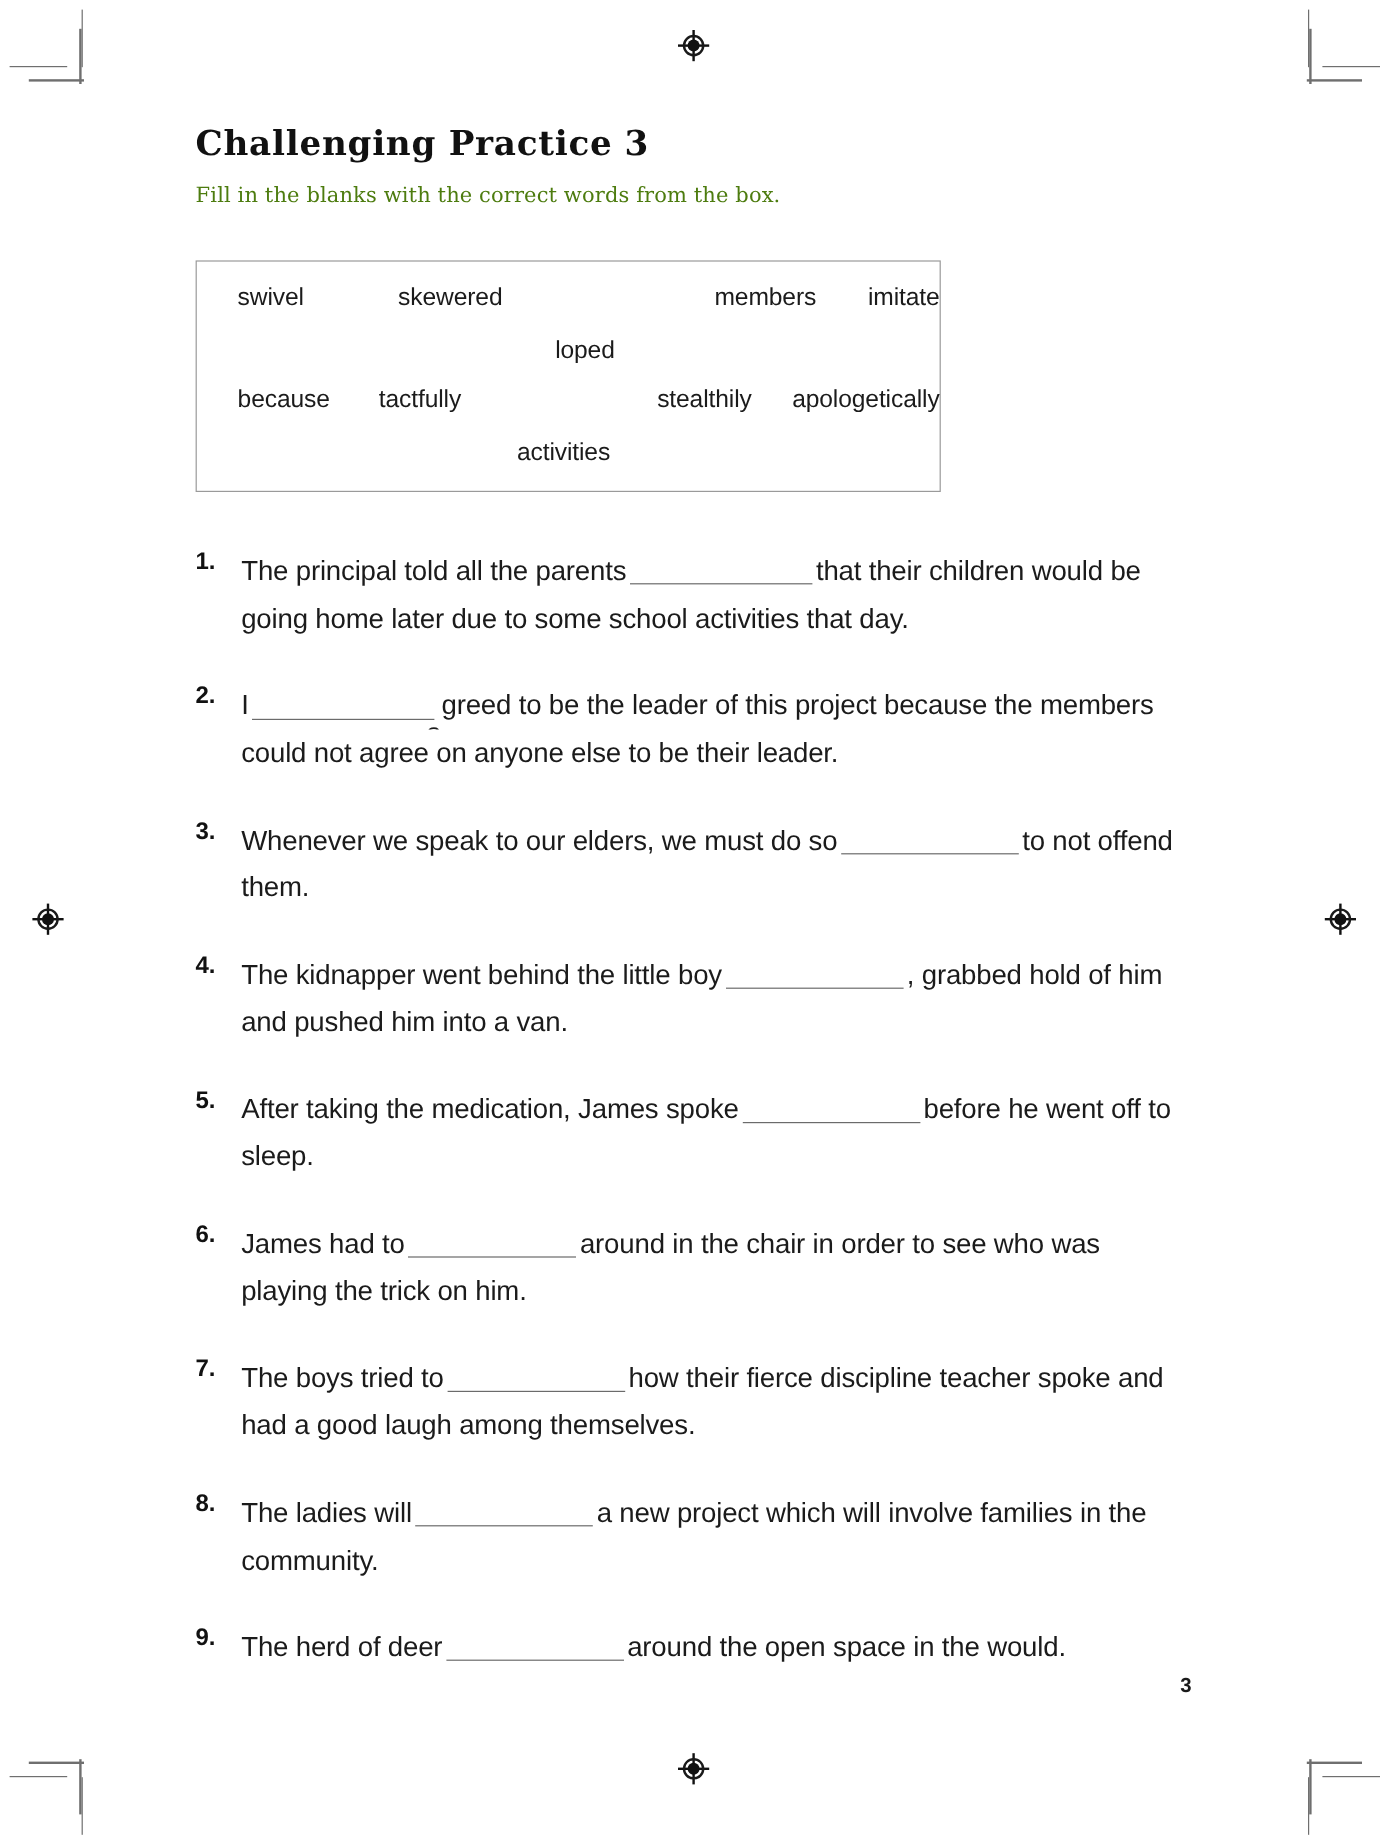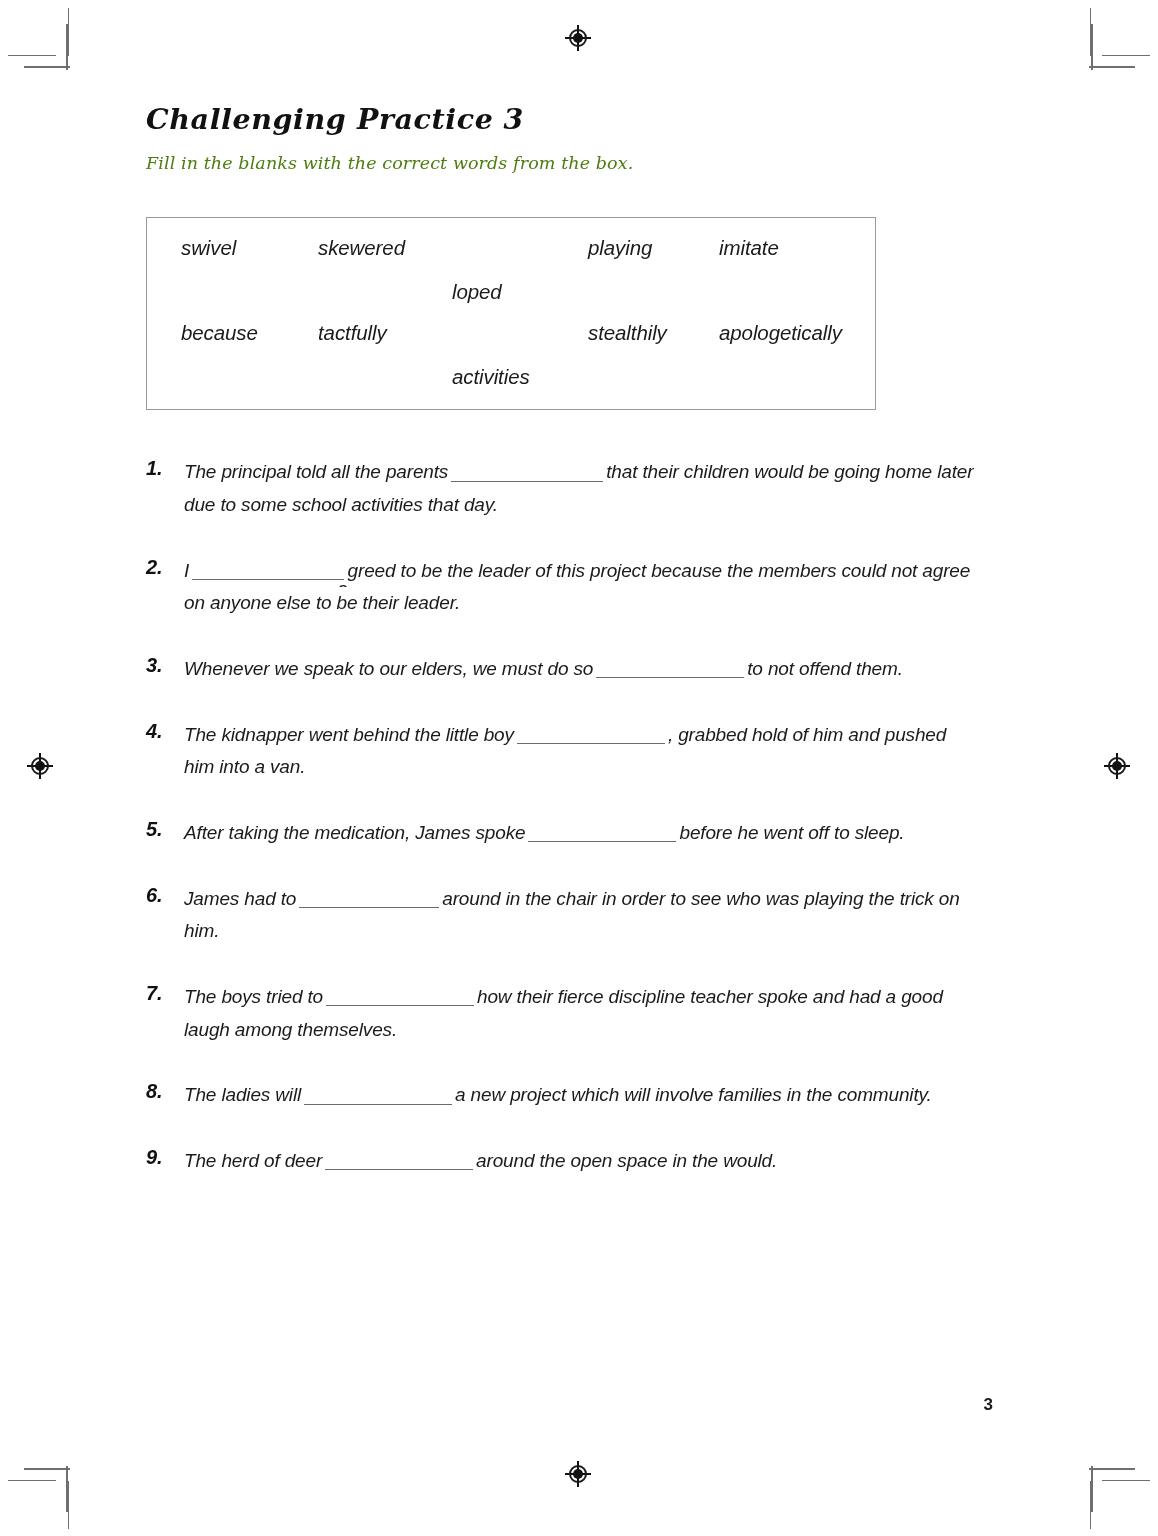--- a/index.html
+++ b/index.html
@@ -56,24 +56,23 @@
 
   
   .page {
     position: absolute;
     left: 0; top: 0;
     width: 1158px;
     height: 1536px;
   }
   .content {
     position: absolute;
-    left: 146px;
+    left: 163px;
     top: 104px;
     width: 830px;
-    font-style: italic;
   }
 
   
   .worksheet-title {
     font-family: "DejaVu Serif", "Liberation Serif", serif;
     font-size: 28.5px;
     font-weight: 700;
     letter-spacing: 0.6px;
     color: #111111;
     margin: 0 0 18px 0;
@@ -87,21 +86,21 @@
     font-size: 17.5px;
     font-weight: 400;
     letter-spacing: 0.1px;
     color: #4d7c0f;
     margin: 0 0 44px 0;
   }
 
   
   .word-bank {
     border: 1.3px solid #9a9a9a;
-    width: 730px;
+    width: 621px;
     box-sizing: border-box;
     padding: 18px 0 20px 0;
     margin-bottom: 46px;
   }
   .word-bank-row {
     display: flex;
     padding: 0 0 0 34px;
   }
   .word-bank-row + .word-bank-row {
     margin-top: 17px;
@@ -131,21 +130,21 @@
   .question-number {
     font-size: 20px;
     font-weight: 700;
     color: #111111;
     width: 38px;
     flex: 0 0 38px;
     letter-spacing: -0.2px;
     padding-top: 1px;
   }
   .question-body {
-    font-size: 19px;
+    font-size: 23px;
     line-height: 1.72;
     color: #1b1b1b;
     letter-spacing: -0.15px;
     flex: 1 1 auto;
   }
   
   .blank {
     display: inline-block;
     border-bottom: 1.6px solid #6b6b6b;
     vertical-align: baseline;
@@ -239,21 +238,21 @@
 
     <h1 class="worksheet-title"><span>Challenging Practice</span><span class="title-num">3</span></h1>
 
     <p class="worksheet-instruction">Fill in the blanks with the correct words from the box.</p>
 
     <div class="word-bank">
       <div class="word-bank-row">
         <span class="word-bank-cell wb-c0">swivel</span>
         <span class="word-bank-cell wb-c1">skewered</span>
         <span class="word-bank-cell wb-c2">loped</span>
-        <span class="word-bank-cell wb-c3">playing</span>
+        <span class="word-bank-cell wb-c3">members</span>
         <span class="word-bank-cell wb-c4">imitate</span>
       </div>
       <div class="word-bank-row">
         <span class="word-bank-cell wb-c0">because</span>
         <span class="word-bank-cell wb-c1">tactfully</span>
         <span class="word-bank-cell wb-c2">activities</span>
         <span class="word-bank-cell wb-c3">stealthily</span>
         <span class="word-bank-cell wb-c4">apologetically</span>
       </div>
     </div>

